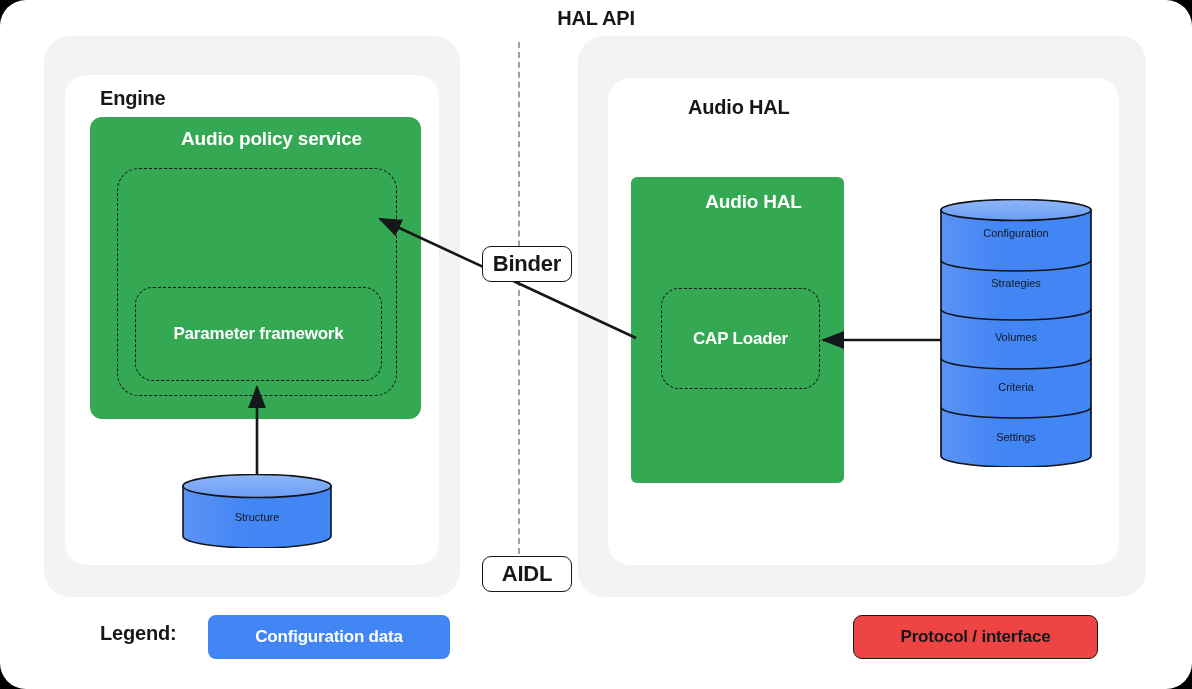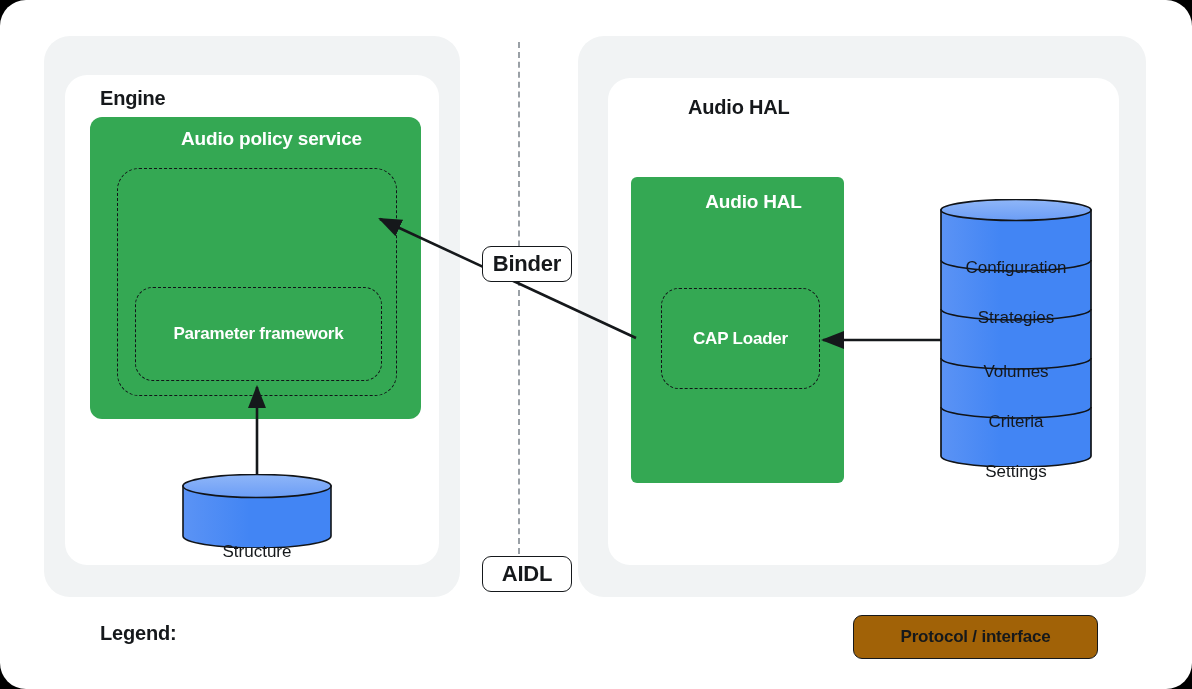--- a/index.html
+++ b/index.html
@@ -125,25 +125,24 @@
     margin-left: 8px;
   }
 
   
   .cyl-wrap { position: absolute; }
   .cyl-label {
     position: absolute;
     left: 0;
     width: 100%;
     text-align: center;
-    font-size: 17px;
+    font-size: 11px;
     color: #15181b;
     white-space: nowrap;
     pointer-events: none;
-    margin-top: 31px;
   }
 
   
   #overlay {
     position: absolute;
     left: 0; top: 0;
     width: 1192px;
     height: 689px;
     pointer-events: none;
   }
@@ -168,31 +167,32 @@
     justify-content: center;
     font-size: 17px;
     font-weight: bold;
     letter-spacing: -0.2px;
     box-sizing: border-box;
     white-space: nowrap;
   }
   .legend-chip.blue { background: #4285f4; color: #ffffff; }
   .legend-chip.green { background: #34a853; color: #ffffff; }
   .legend-chip.outline {
-    background: #a16207;
+    background: #ef4444;
     color: #15181b;
     border: 1.8px solid #15181b;
     border-radius: 9px;
   }
 </style>
 </head>
 <body>
 
 <div id="page">
 
+  <div id="hal-api-title">HAL API</div>
 
   <div class="grey-panel" style="left:44px; top:36px; width:416px; height:561px;"></div>
   <div class="white-panel" style="left:65px; top:75px; width:374px; height:490px;"></div>
   <div class="panel-caption" style="left:100px; top:87px;">Engine</div>
 
   <div class="green-box" style="left:90px; top:117px; width:331px; height:302px;">
     <div class="green-title" style="top:11px;">Audio policy service</div>
   </div>
 
   <div class="dashed" style="left:117px; top:168px; width:280px; height:228px; border-radius:22px;"></div>
@@ -273,15 +273,16 @@
 
     <line x1="636" y1="338" x2="380" y2="219" stroke="#15181b" stroke-width="2.6" marker-end="url(#arrowhead)"></line>
 
     <line x1="941" y1="340" x2="823" y2="340" stroke="#15181b" stroke-width="2.6" marker-end="url(#arrowhead)"></line>
   </svg>
 
   <div class="protocol-pill" style="left:474px; top:246px; width:90px; height:36px;">Binder</div>
   <div class="protocol-pill" style="left:474px; top:556px; width:90px; height:36px;">AIDL</div>
 
   <div id="legend-title">Legend:</div>
+  <div class="legend-chip blue" style="left:208px; width:242px;">Configuration data</div>
   <div class="legend-chip outline" style="left:853px; width:245px;">Protocol / interface</div>
 
 </div>
 
 </body></html>

